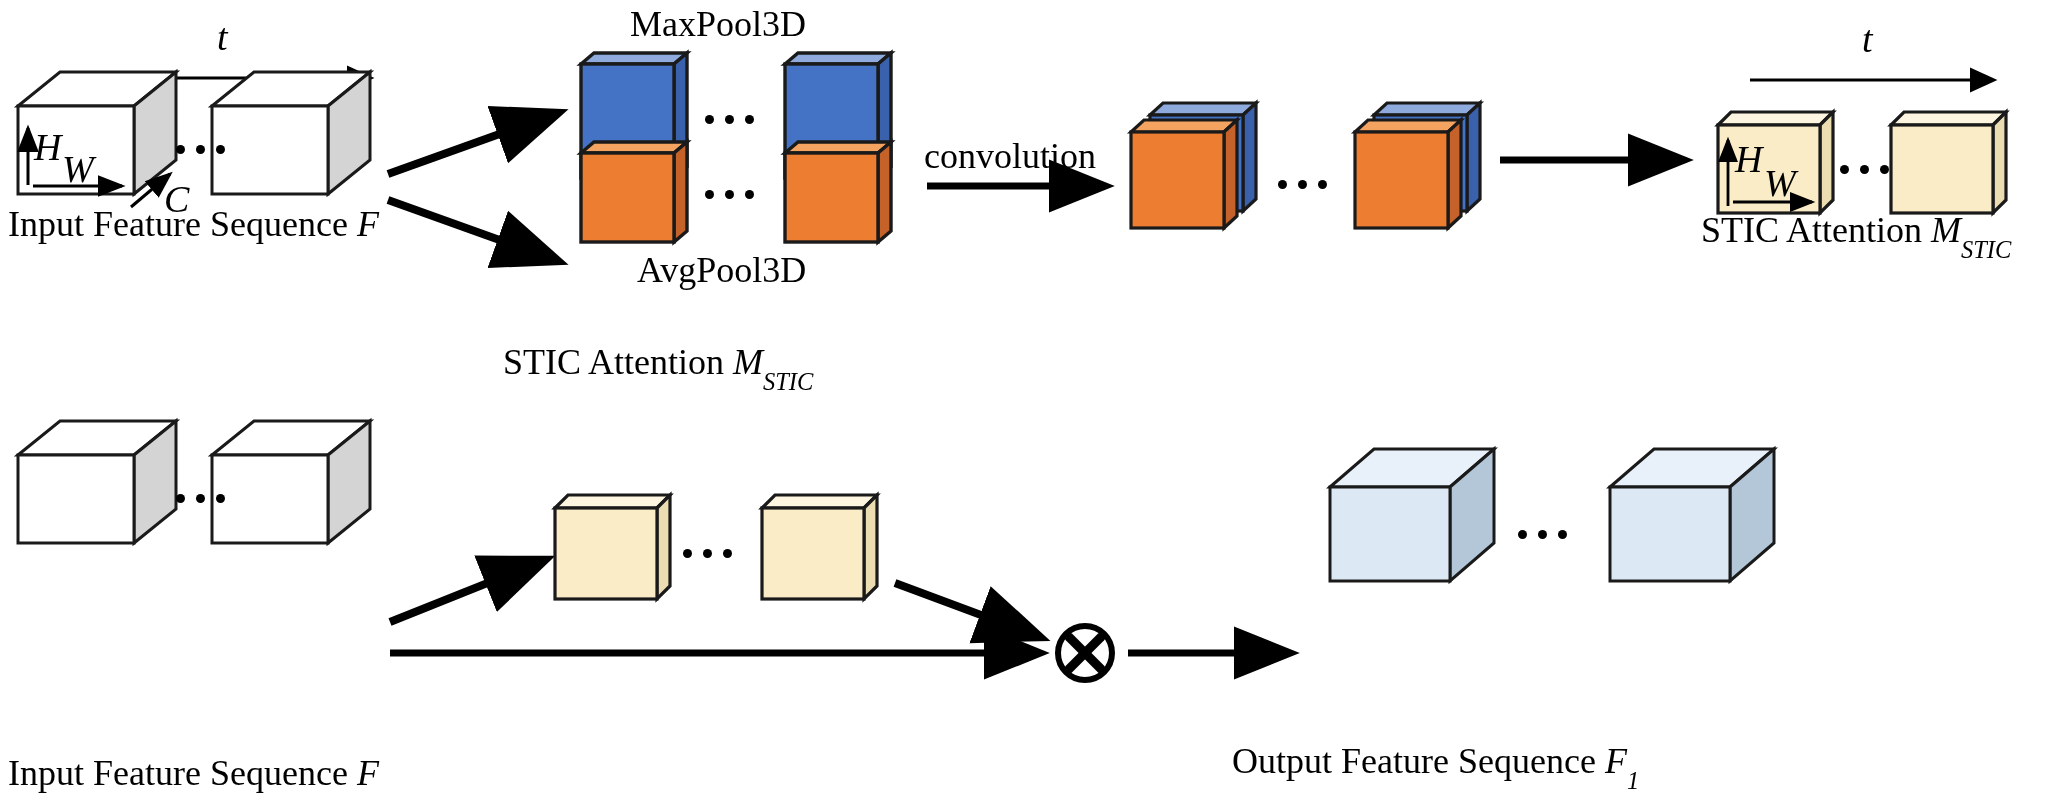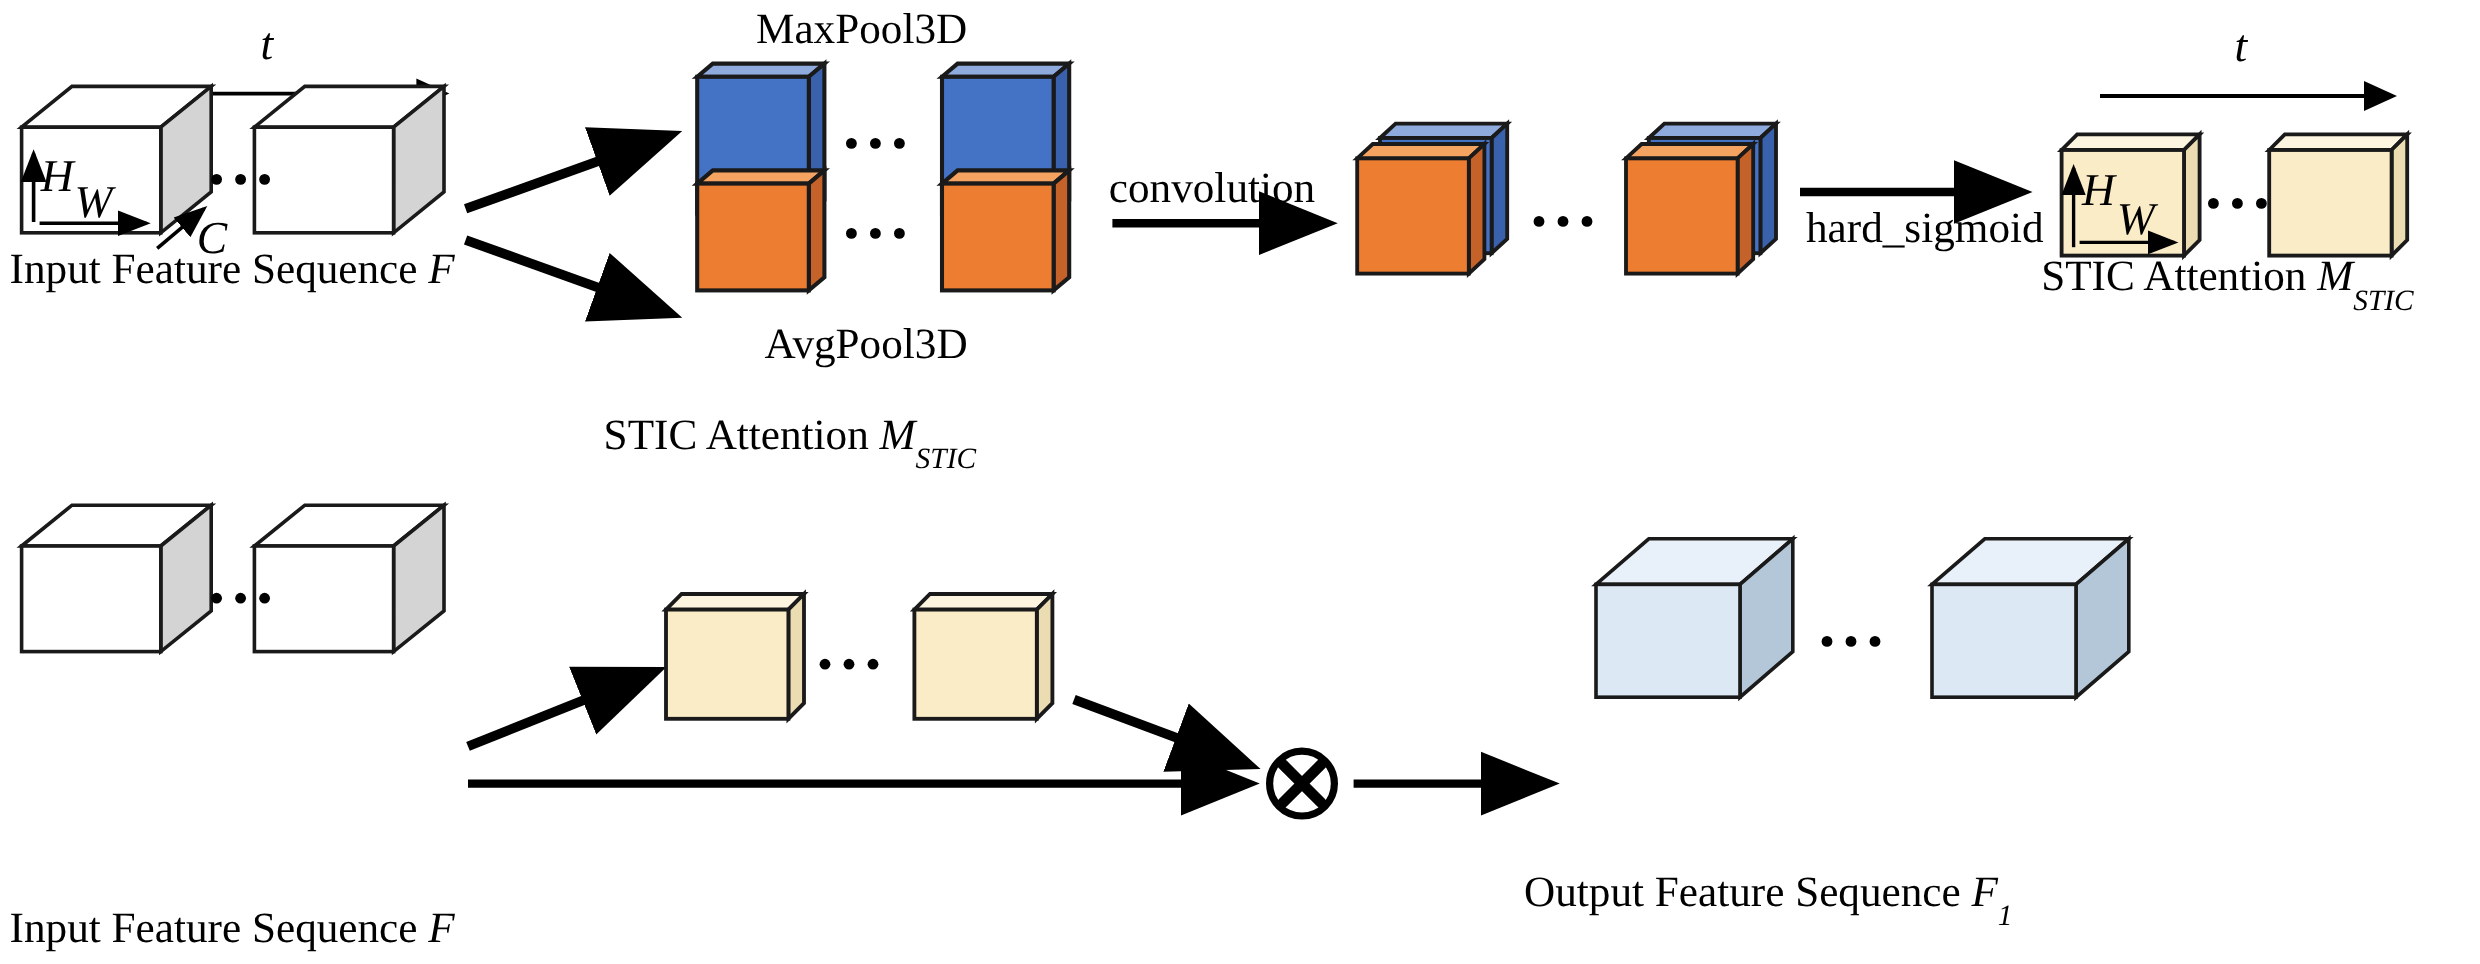--- a/index.html
+++ b/index.html
@@ -291,42 +291,41 @@
   <div class="lbl big ital" style="left:62px; top:150px;">W</div>
 
   <div class="lbl big ital" style="left:164px; top:180px;">C</div>
 
   <div class="lbl mid" style="left:8px; top:206px;">
     <span>Input Feature Sequence </span><span class="ital">F</span>
   </div>
 
   <div class="lbl mid" style="left:630px; top:6px;">MaxPool3D</div>
 
-  <div class="lbl mid" style="left:637px; top:268px;">AvgPool3D</div>
+  <div class="lbl mid" style="left:637px; top:252px;">AvgPool3D</div>
 
   <div class="lbl mid" style="left:924px; top:138px;">convolution</div>
 
 
-  <div class="lbl mid" style="left:1505px; top:172px;">hard_sigmoid</div>
 
   <div class="lbl big ital" style="left:1862px; top:20px;">t</div>
 
   <div class="lbl big ital" style="left:1735px; top:140px;">H</div>
 
   <div class="lbl big ital" style="left:1764px; top:164px;">W</div>
 
   <div class="lbl mid" style="left:1701px; top:212px;">
     <span>STIC Attention </span><span class="ital">M</span><span class="sub">STIC</span>
   </div>
 
   <div class="lbl mid" style="left:503px; top:344px;">
     <span>STIC Attention </span><span class="ital">M</span><span class="sub">STIC</span>
   </div>
 
   <div class="lbl mid" style="left:8px; top:755px;">
     <span>Input Feature Sequence </span><span class="ital">F</span>
   </div>
 
-  <div class="lbl mid" style="left:1232px; top:725px;margin-left:38px;">
+  <div class="lbl mid" style="left:1232px; top:743px;">
     <span>Output Feature Sequence </span><span class="ital">F</span><span class="sub">1</span>
   </div>
 
 </div>
 
 </body></html>

